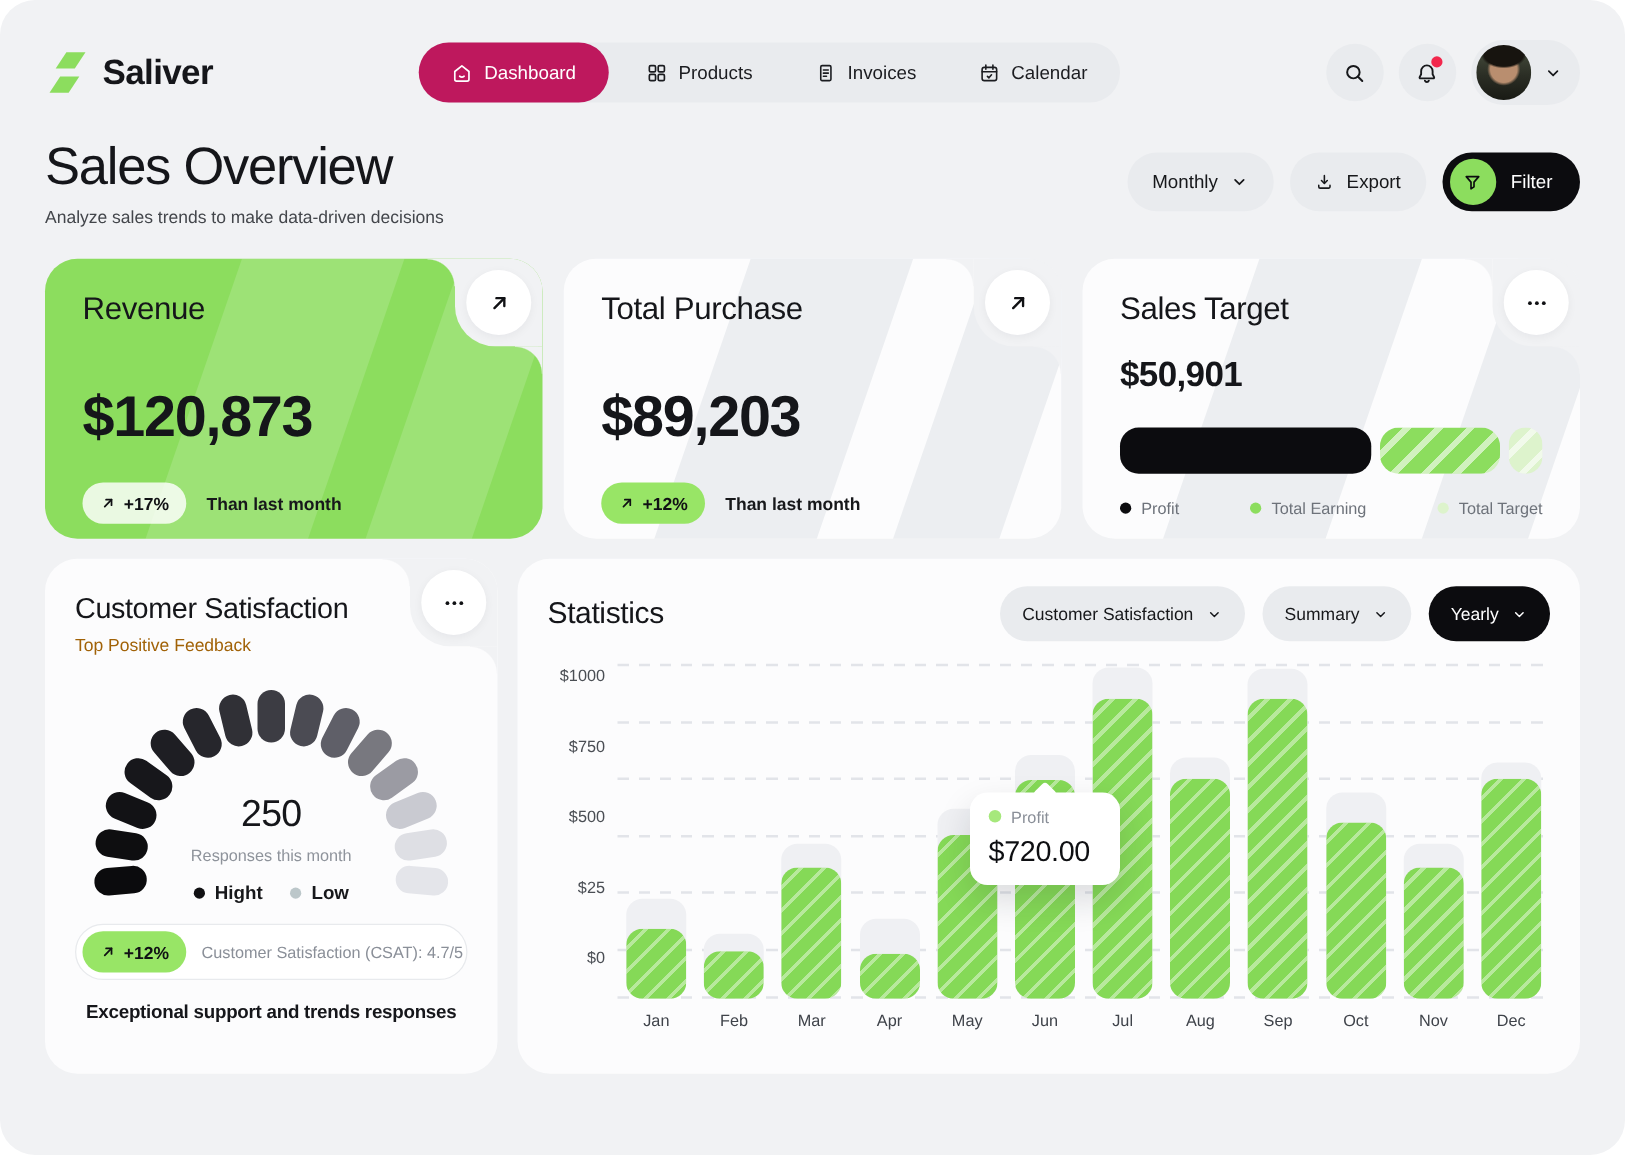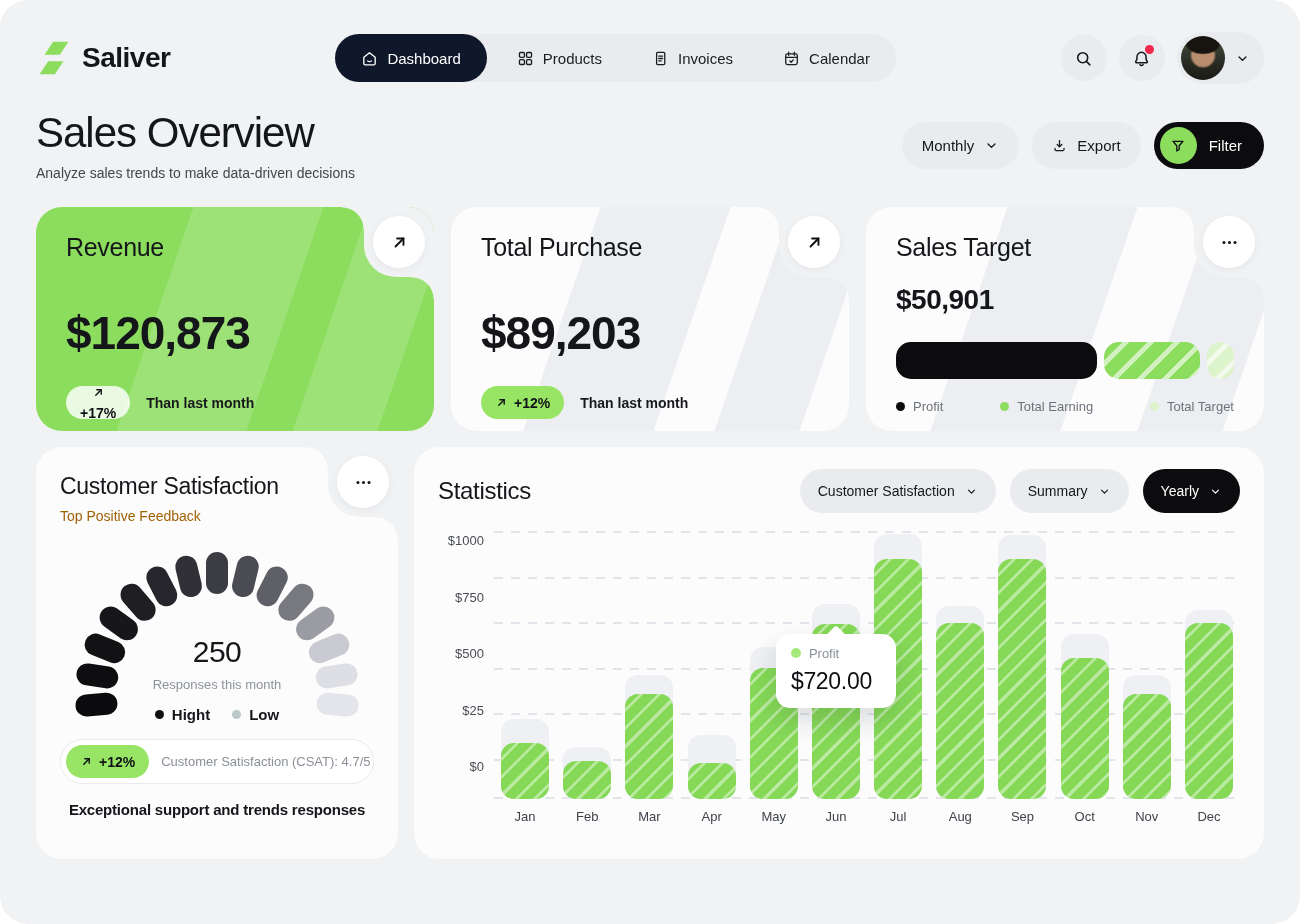--- a/index.html
+++ b/index.html
@@ -14,21 +14,21 @@
   .app{position:relative;width:1300px;height:924px;background:var(--bg);
     border-radius:28px;overflow:hidden;padding:0 36px;}
 
   
   .topbar{display:flex;align-items:center;justify-content:space-between;margin-top:34px;height:48px;}
   .brand{display:flex;align-items:center;gap:10px;}
   .brand-name{font-size:28px;font-weight:700;letter-spacing:-0.5px;}
   .mainnav{display:flex;align-items:center;background:var(--soft);border-radius:999px;height:48px;padding:0 6px 0 0;gap:10px;}
   .nav-item{display:flex;align-items:center;gap:9px;padding:0 20px;height:48px;border-radius:999px;
     font-size:15px;font-weight:500;color:#1b1c20;cursor:pointer;white-space:nowrap;}
-  .nav-item.active{background:#0f172a;color:#fff;padding:0 26px;}
+  .nav-item.active{background:#be185d;color:#fff;padding:0 26px;}
   .nav-item svg{width:17px;height:17px;}
   .topbar-actions{display:flex;align-items:center;gap:12px;}
   .circle-btn{position:relative;width:46px;height:46px;border-radius:50%;background:var(--soft);
     display:flex;align-items:center;justify-content:center;border:none;cursor:pointer;color:#17181b;}
   .circle-btn svg{width:19px;height:19px;}
   .notif-dot{position:absolute;top:10px;right:11px;width:9px;height:9px;border-radius:50%;background:#F2274C;}
   .profile{display:flex;align-items:center;gap:10px;background:var(--soft);border-radius:999px;
     padding:4px 14px 4px 4px;height:52px;cursor:pointer;border:none;}
   .avatar{width:44px;height:44px;border-radius:50%;
     background:
@@ -58,21 +58,21 @@
   .kpi{width:398px;height:224px;padding:26px 30px;}
   .band{position:absolute;top:-25%;height:150%;width:130px;background:#ECEEF1;transform:skewX(-19deg);pointer-events:none;}
   .band.b2{width:85px;}
   .green .band{background:rgba(255,255,255,.15);}
   .kpi h3{font-size:25px;font-weight:500;letter-spacing:-0.3px;position:relative;}
   .kpi-value{font-size:46px;font-weight:700;letter-spacing:-1px;margin-top:44px;position:relative;}
   .kpi-foot{display:flex;align-items:center;gap:16px;margin-top:26px;position:relative;}
   .badge{display:inline-flex;align-items:center;gap:6px;height:33px;padding:0 14px;border-radius:999px;
     font-size:14px;font-weight:700;color:#101114;}
   .badge svg{width:13px;height:13px;}
-  .badge.frost{background:rgba(255,255,255,.82);flex-direction:column;}
+  .badge.frost{background:rgba(255,255,255,.82);}
   .badge.green{background:var(--green-badge);}
   .note{font-size:14px;font-weight:700;color:#17181b;}
   .card.green{background:var(--green);}
 
   
   .notch{position:absolute;top:0;right:0;width:70px;height:70px;background:var(--bg);
     border-bottom-left-radius:32px;}
   .notch::before{content:"";position:absolute;left:-22px;top:0;width:22px;height:22px;
     background:radial-gradient(circle at 0 100%,rgba(0,0,0,0) 21px,var(--bg) 22px);}
   .notch::after{content:"";position:absolute;bottom:-22px;right:0;width:22px;height:22px;

